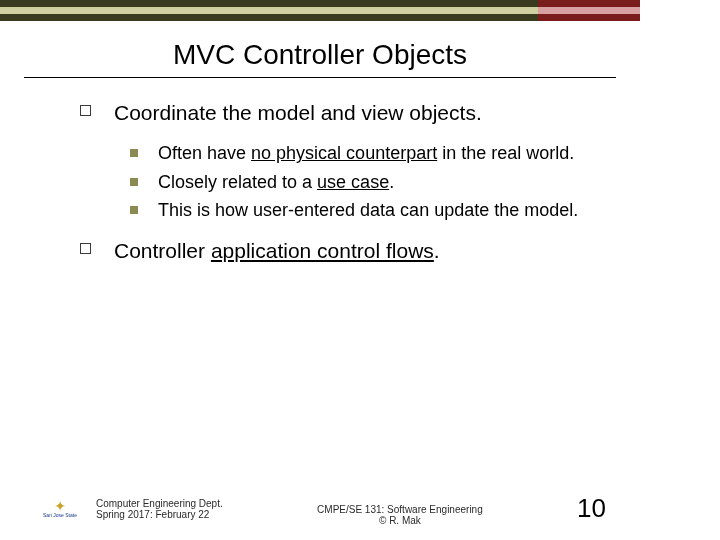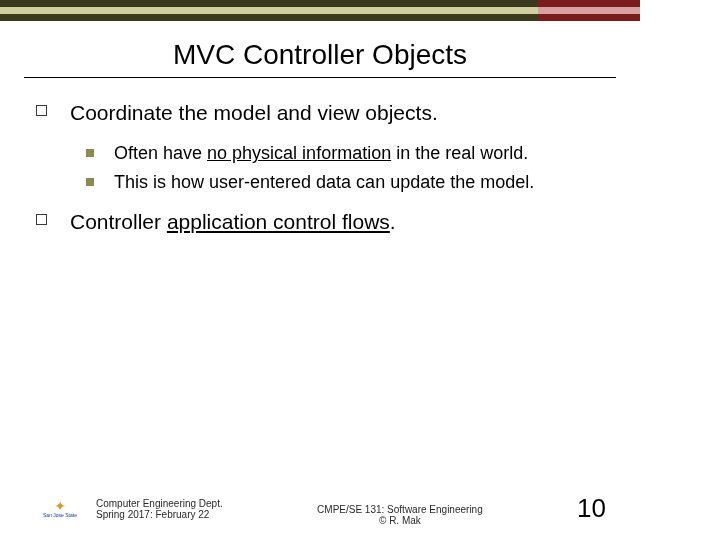--- a/index.html
+++ b/index.html
@@ -35,20 +35,21 @@
   }
   .title-rule {
     border: none;
     border-top: 1.5px solid #000;
     margin: 0 24px 22px 24px;
   }
   .content {
     padding: 0 36px;
     font-size: 21px;
     line-height: 1.25;
+    margin-left: 44px;
   }
   .l1 {
     list-style: none;
     padding: 0;
     margin: 0;
   }
   .l1 > li {
     position: relative;
     padding-left: 34px;
     margin-bottom: 16px;
@@ -145,21 +146,25 @@
   <hr class="title-rule">
 
   <div class="content">
     <ul class="l1">
       <li>
         <span class="bullet-sq-outline"></span>
         <span>Coordinate the model and view objects.</span>
         <ul class="l2">
           <li>
             <span class="bullet-sq-fill"></span>
-            <span>Often have </span><span class="underline">no physical information</span><span> in the real world.</span>
+            <span>Often have </span><span class="underline">no physical counterpart</span><span> in the real world.</span>
+          </li>
+          <li>
+            <span class="bullet-sq-fill"></span>
+            <span>Closely related to a </span><span class="underline">use case</span><span>.</span>
           </li>
           <li>
             <span class="bullet-sq-fill"></span>
           </li>
           <li>
             <span class="bullet-sq-fill"></span>
             <span>This is how user-entered data can update the model.</span>
           </li>
         </ul>
       </li>

